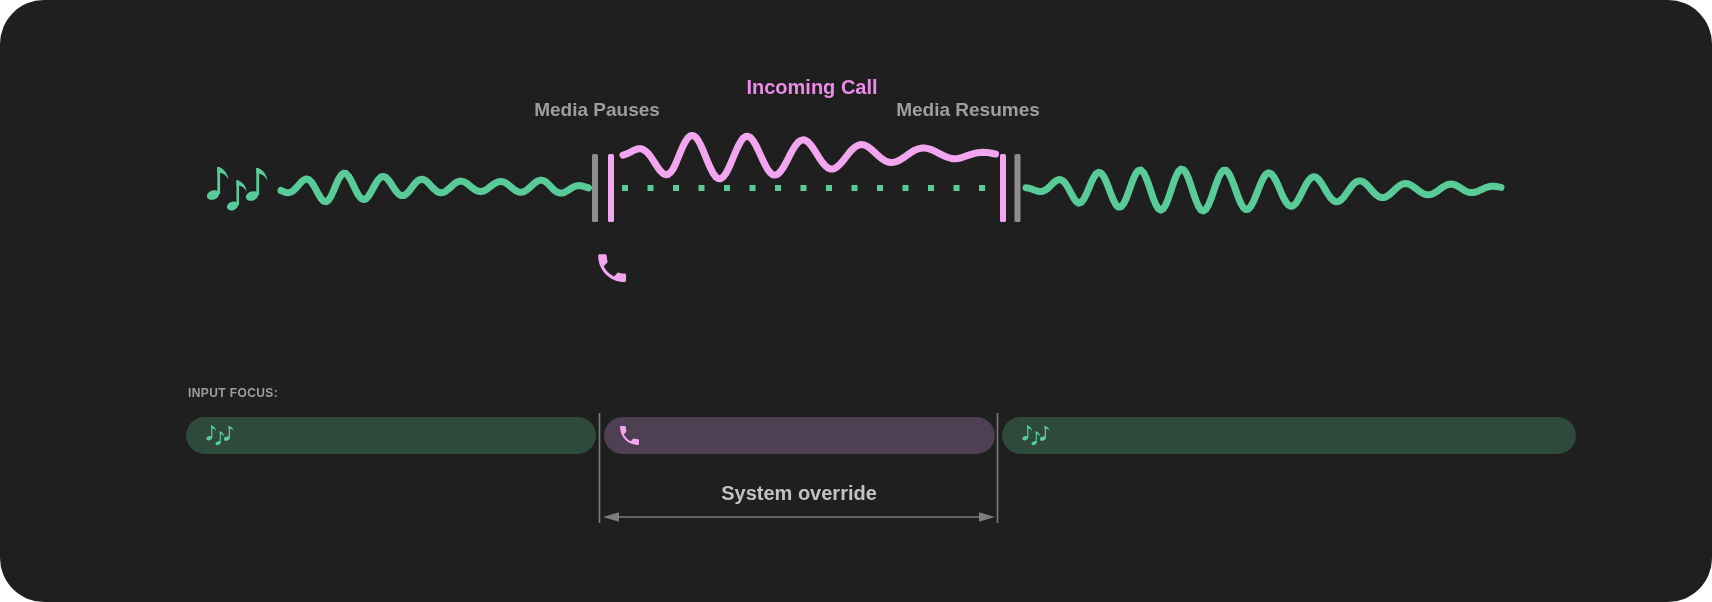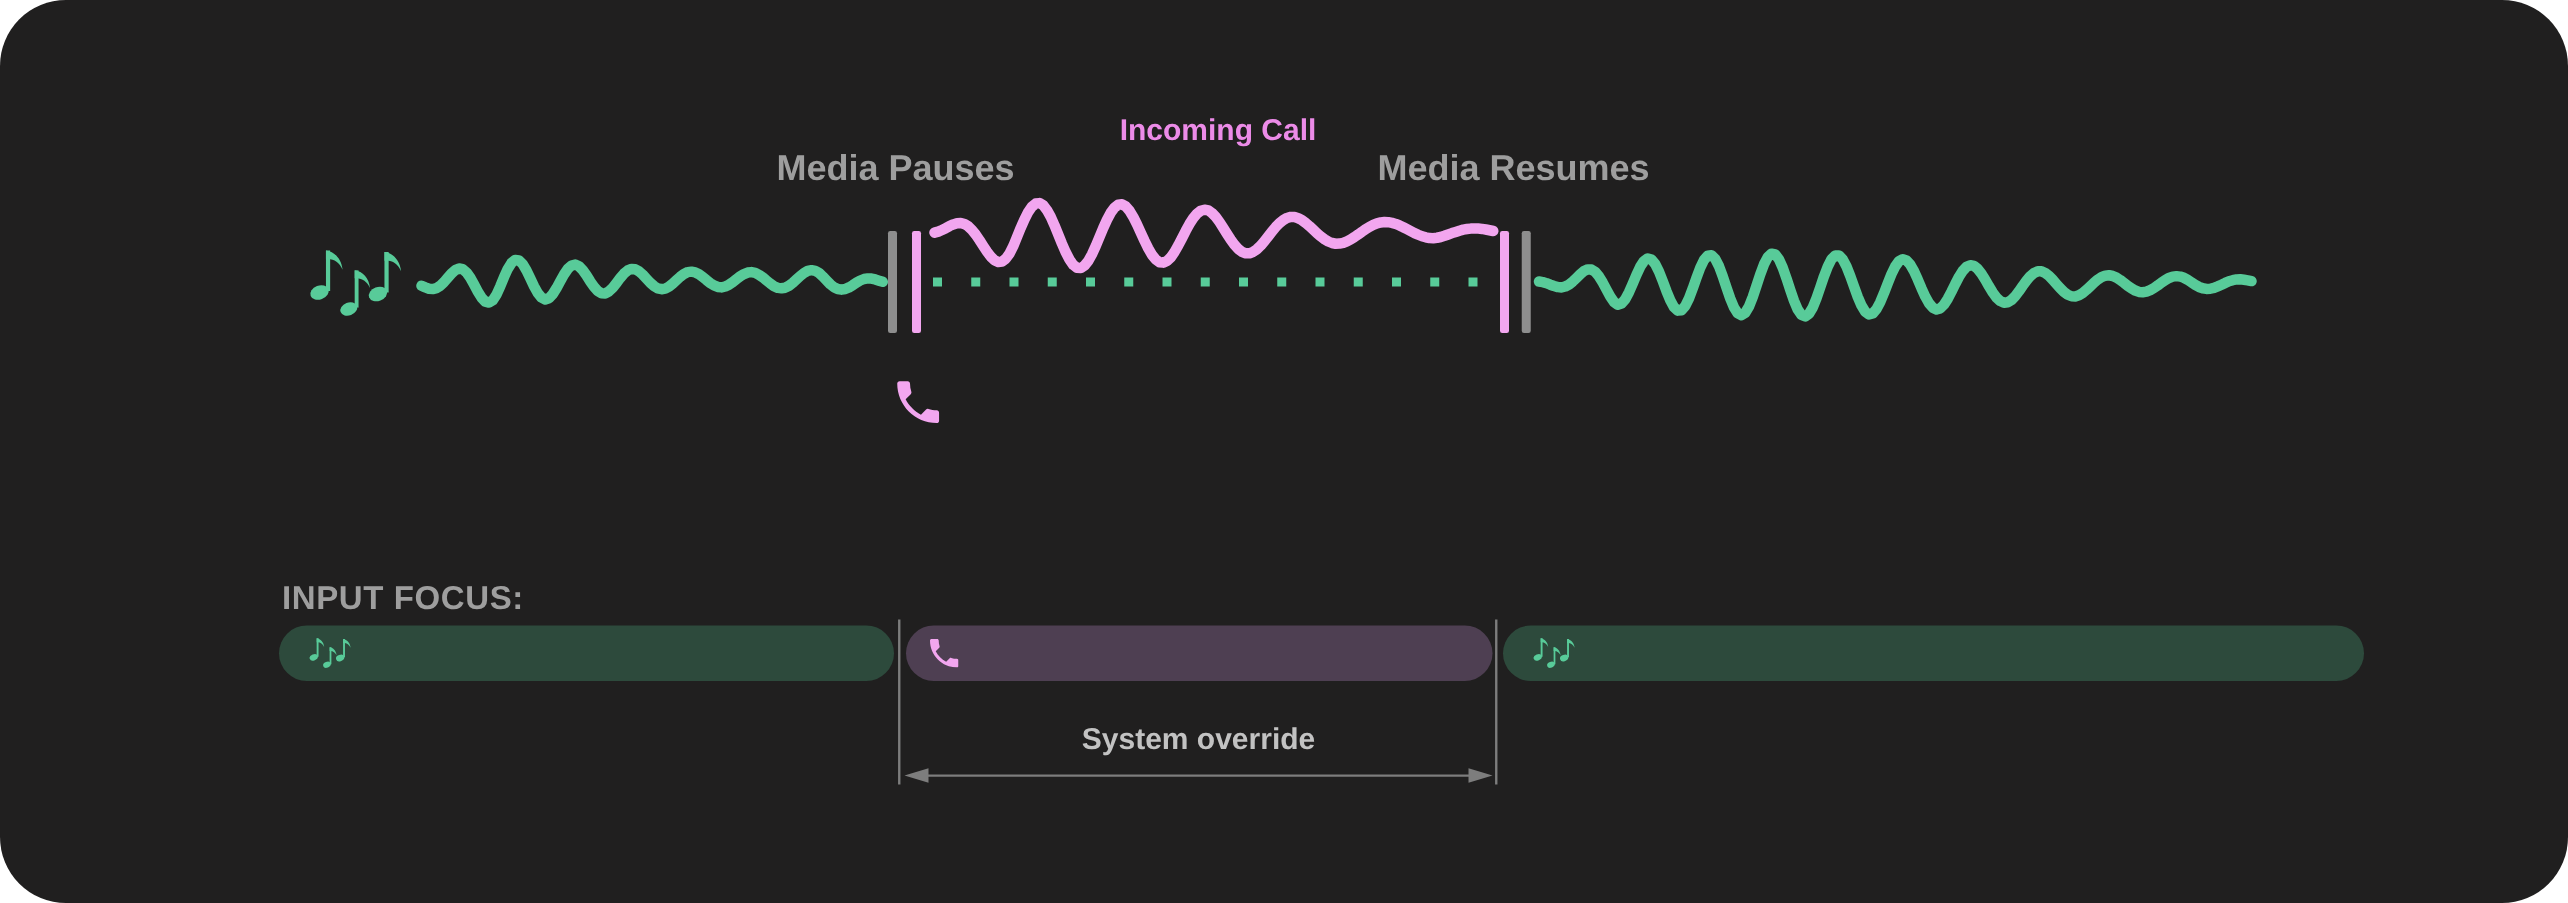--- a/index.html
+++ b/index.html
@@ -20,23 +20,23 @@
   .dotted{stroke:var(--media);stroke-width:6;stroke-dasharray:6 19.5;fill:none;}
   .fill-media{fill:var(--media);}
   .fill-call{fill:var(--call);}
   .fill-marker{fill:var(--marker);}
   .guide-line{stroke:var(--guide);stroke-width:1.6;}
   .arrow-line{stroke:var(--guide);stroke-width:1.5;}
   .arrow-head{fill:var(--guide);}
 
   .lbl{position:absolute;white-space:nowrap;}
   .lbl.centered{transform:translateX(-50%);}
-  .lbl-gray{color:var(--label);font-size:24px;font-weight:600;}
+  .lbl-gray{color:var(--label);font-size:19px;font-weight:600;}
   .lbl-call{color:var(--call_title);font-size:20px;font-weight:700;}
-  .lbl-focus{color:var(--label);font-size:22px;font-weight:700;letter-spacing:.4px;}
+  .lbl-focus{color:var(--label);font-size:12px;font-weight:700;letter-spacing:.4px;}
   .lbl-override{color:var(--override_label);font-size:20px;font-weight:700;}
 
   .focus-bar{position:absolute;top:417px;height:37px;border-radius:18.5px;display:flex;align-items:center;}
   .focus-bar.media{background:var(--focus_media_bg);padding-left:20px;}
   .focus-bar.call{background:var(--focus_call_bg);padding-left:16px;}
   .bar-icon{display:block;}
 </style>
 </head>
 <body>
 
@@ -76,21 +76,21 @@
       <line class="guide-line" x1="997.5" y1="413" x2="997.5" y2="523"></line>
       <g>
         <line class="arrow-line" x1="607" y1="517" x2="991" y2="517"></line>
         <polygon class="arrow-head" points="603,517 619,512.2 619,521.8"></polygon>
         <polygon class="arrow-head" points="995,517 979,512.2 979,521.8"></polygon>
       </g>
     </svg>
 
     <div class="lbl centered lbl-gray" style="left:597px;top:99px;">Media Pauses</div>
     <div class="lbl centered lbl-call" style="left:812px;top:76px;">Incoming Call</div>
-    <div class="lbl centered lbl-gray" style="left:1009px;top:99px;">Media Resumes</div>
+    <div class="lbl centered lbl-gray" style="left:968px;top:99px;">Media Resumes</div>
 
     <div class="lbl lbl-focus" style="left:188px;top:386px;">INPUT FOCUS:</div>
 
     <div class="focus-bar media" style="left:186px;width:410px;">
       <svg class="bar-icon" viewBox="4 8 62 46" width="28" height="21">
         <use href="#notes3" class="fill-media"></use>
       </svg>
     </div>
     <div class="focus-bar call" style="left:604px;width:391px;">
       <svg class="bar-icon" viewBox="3 3 18 18" width="19" height="19">

